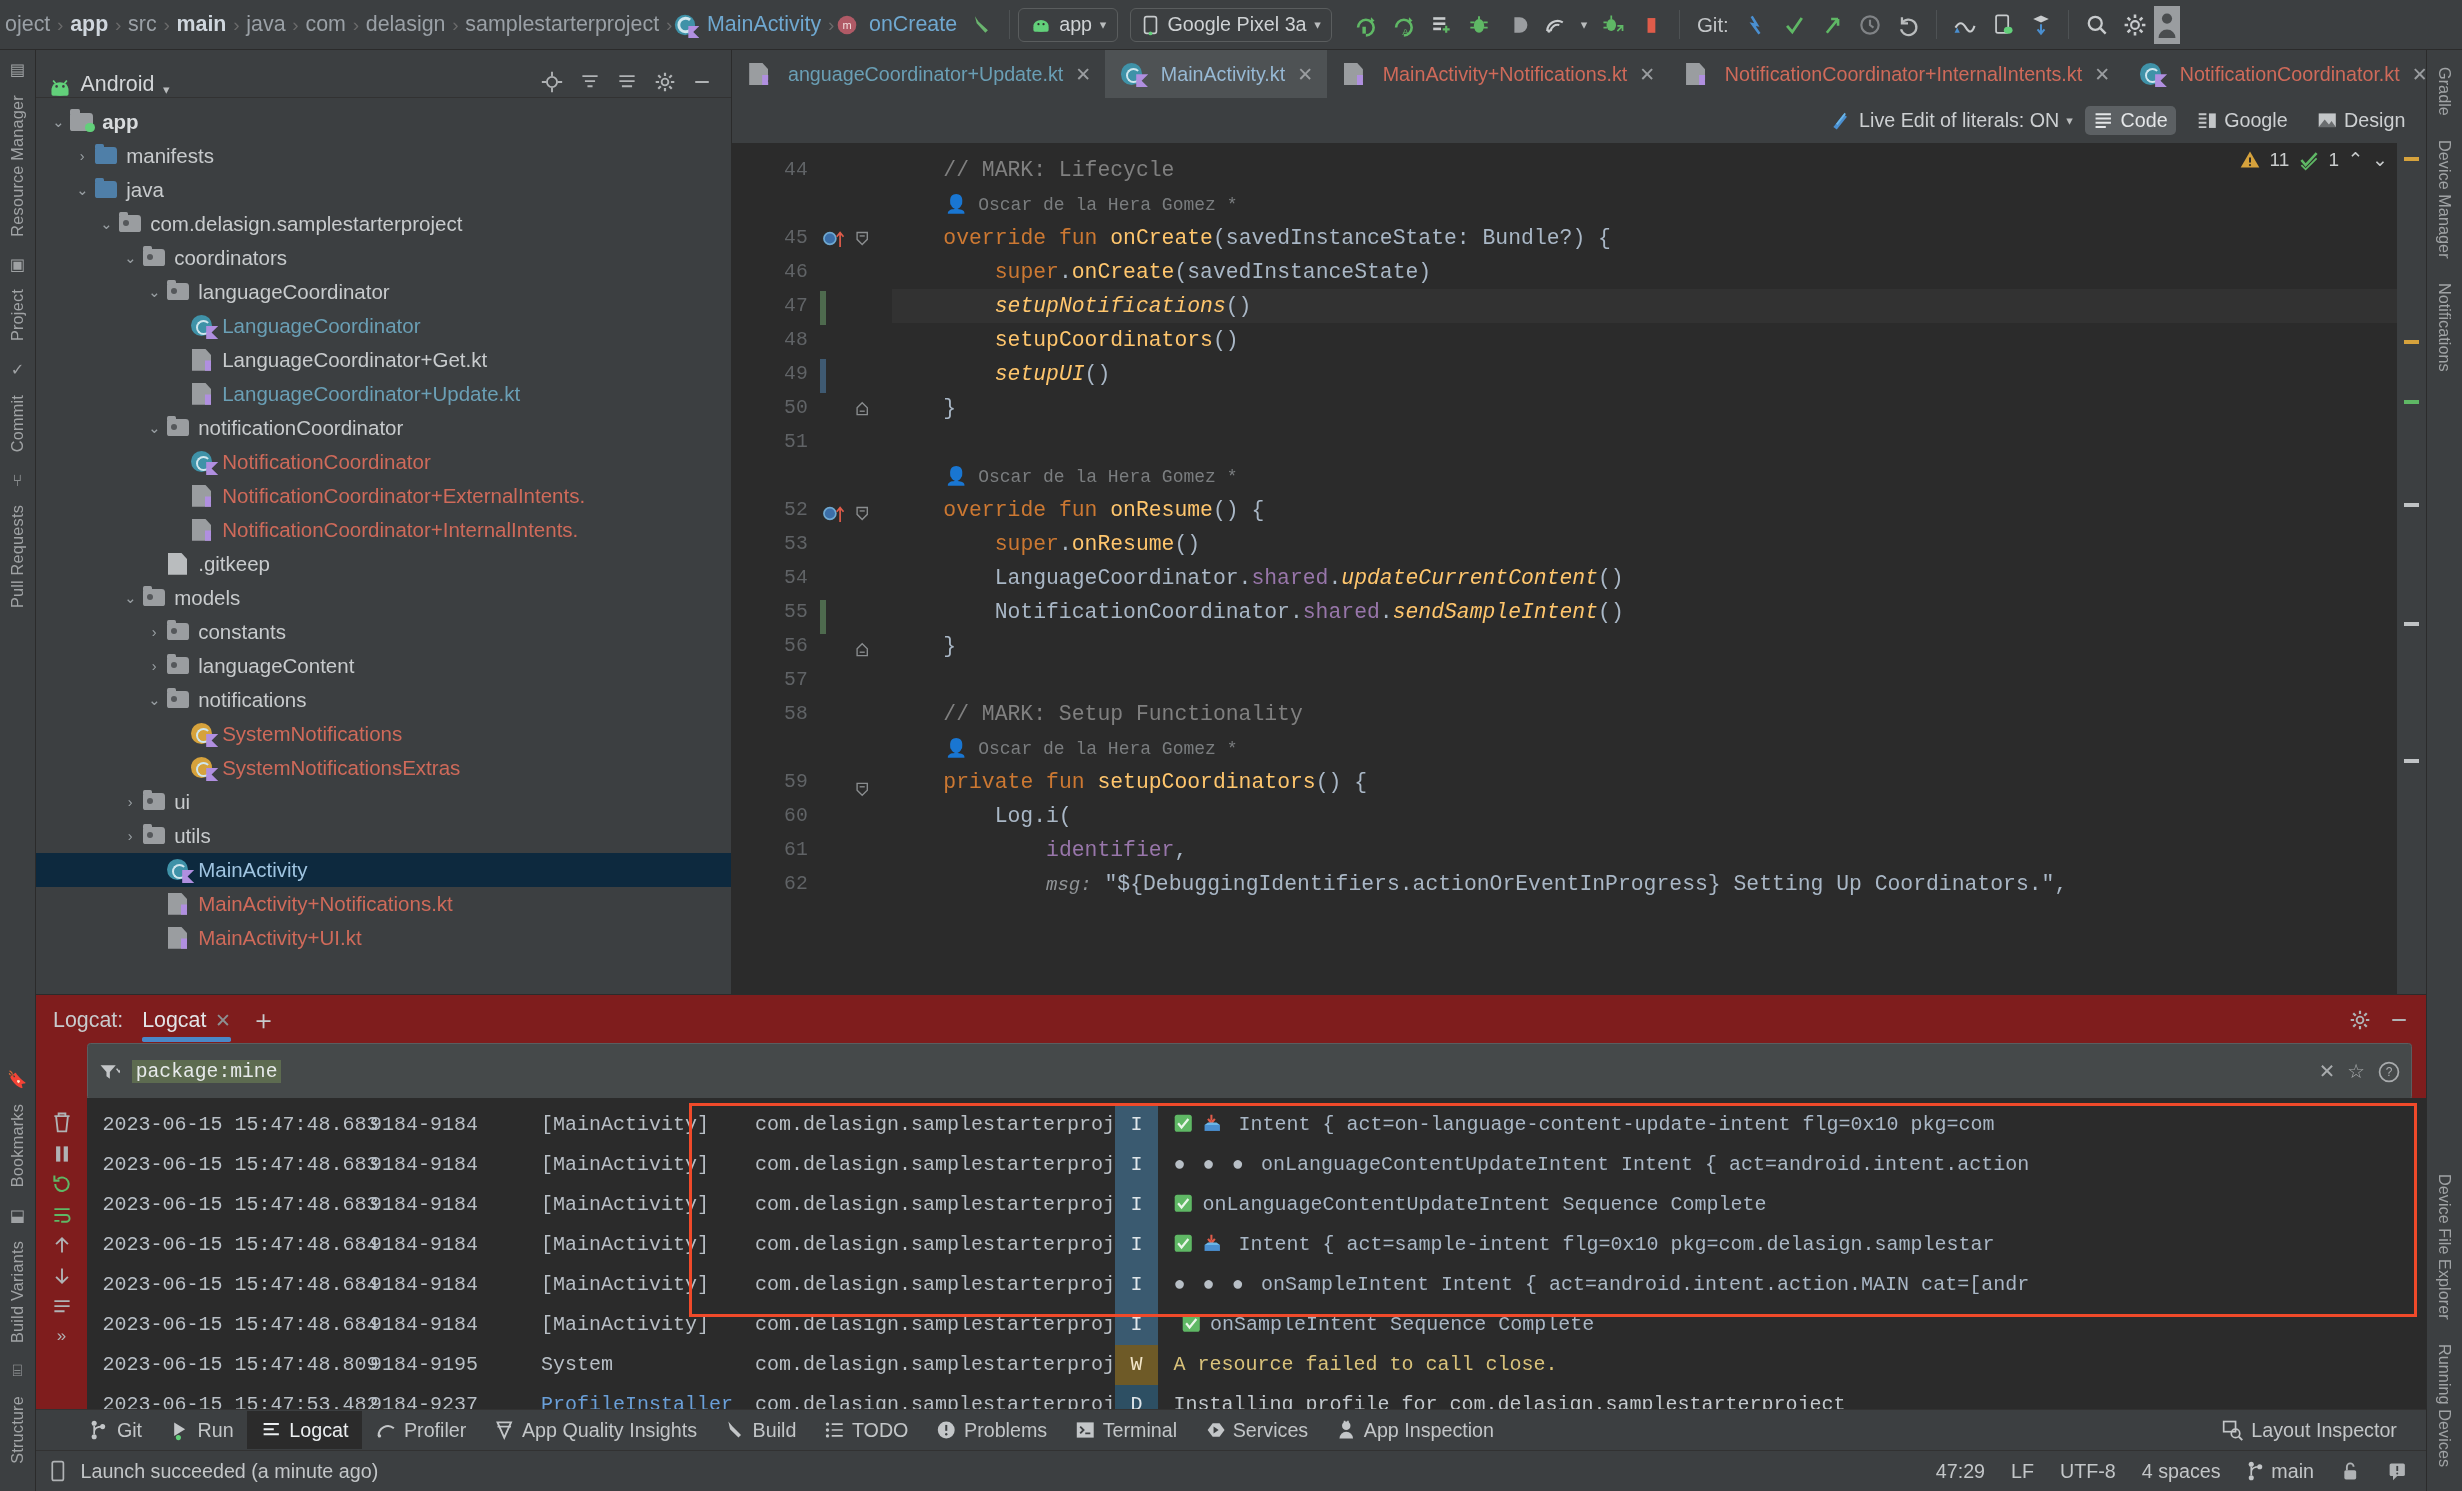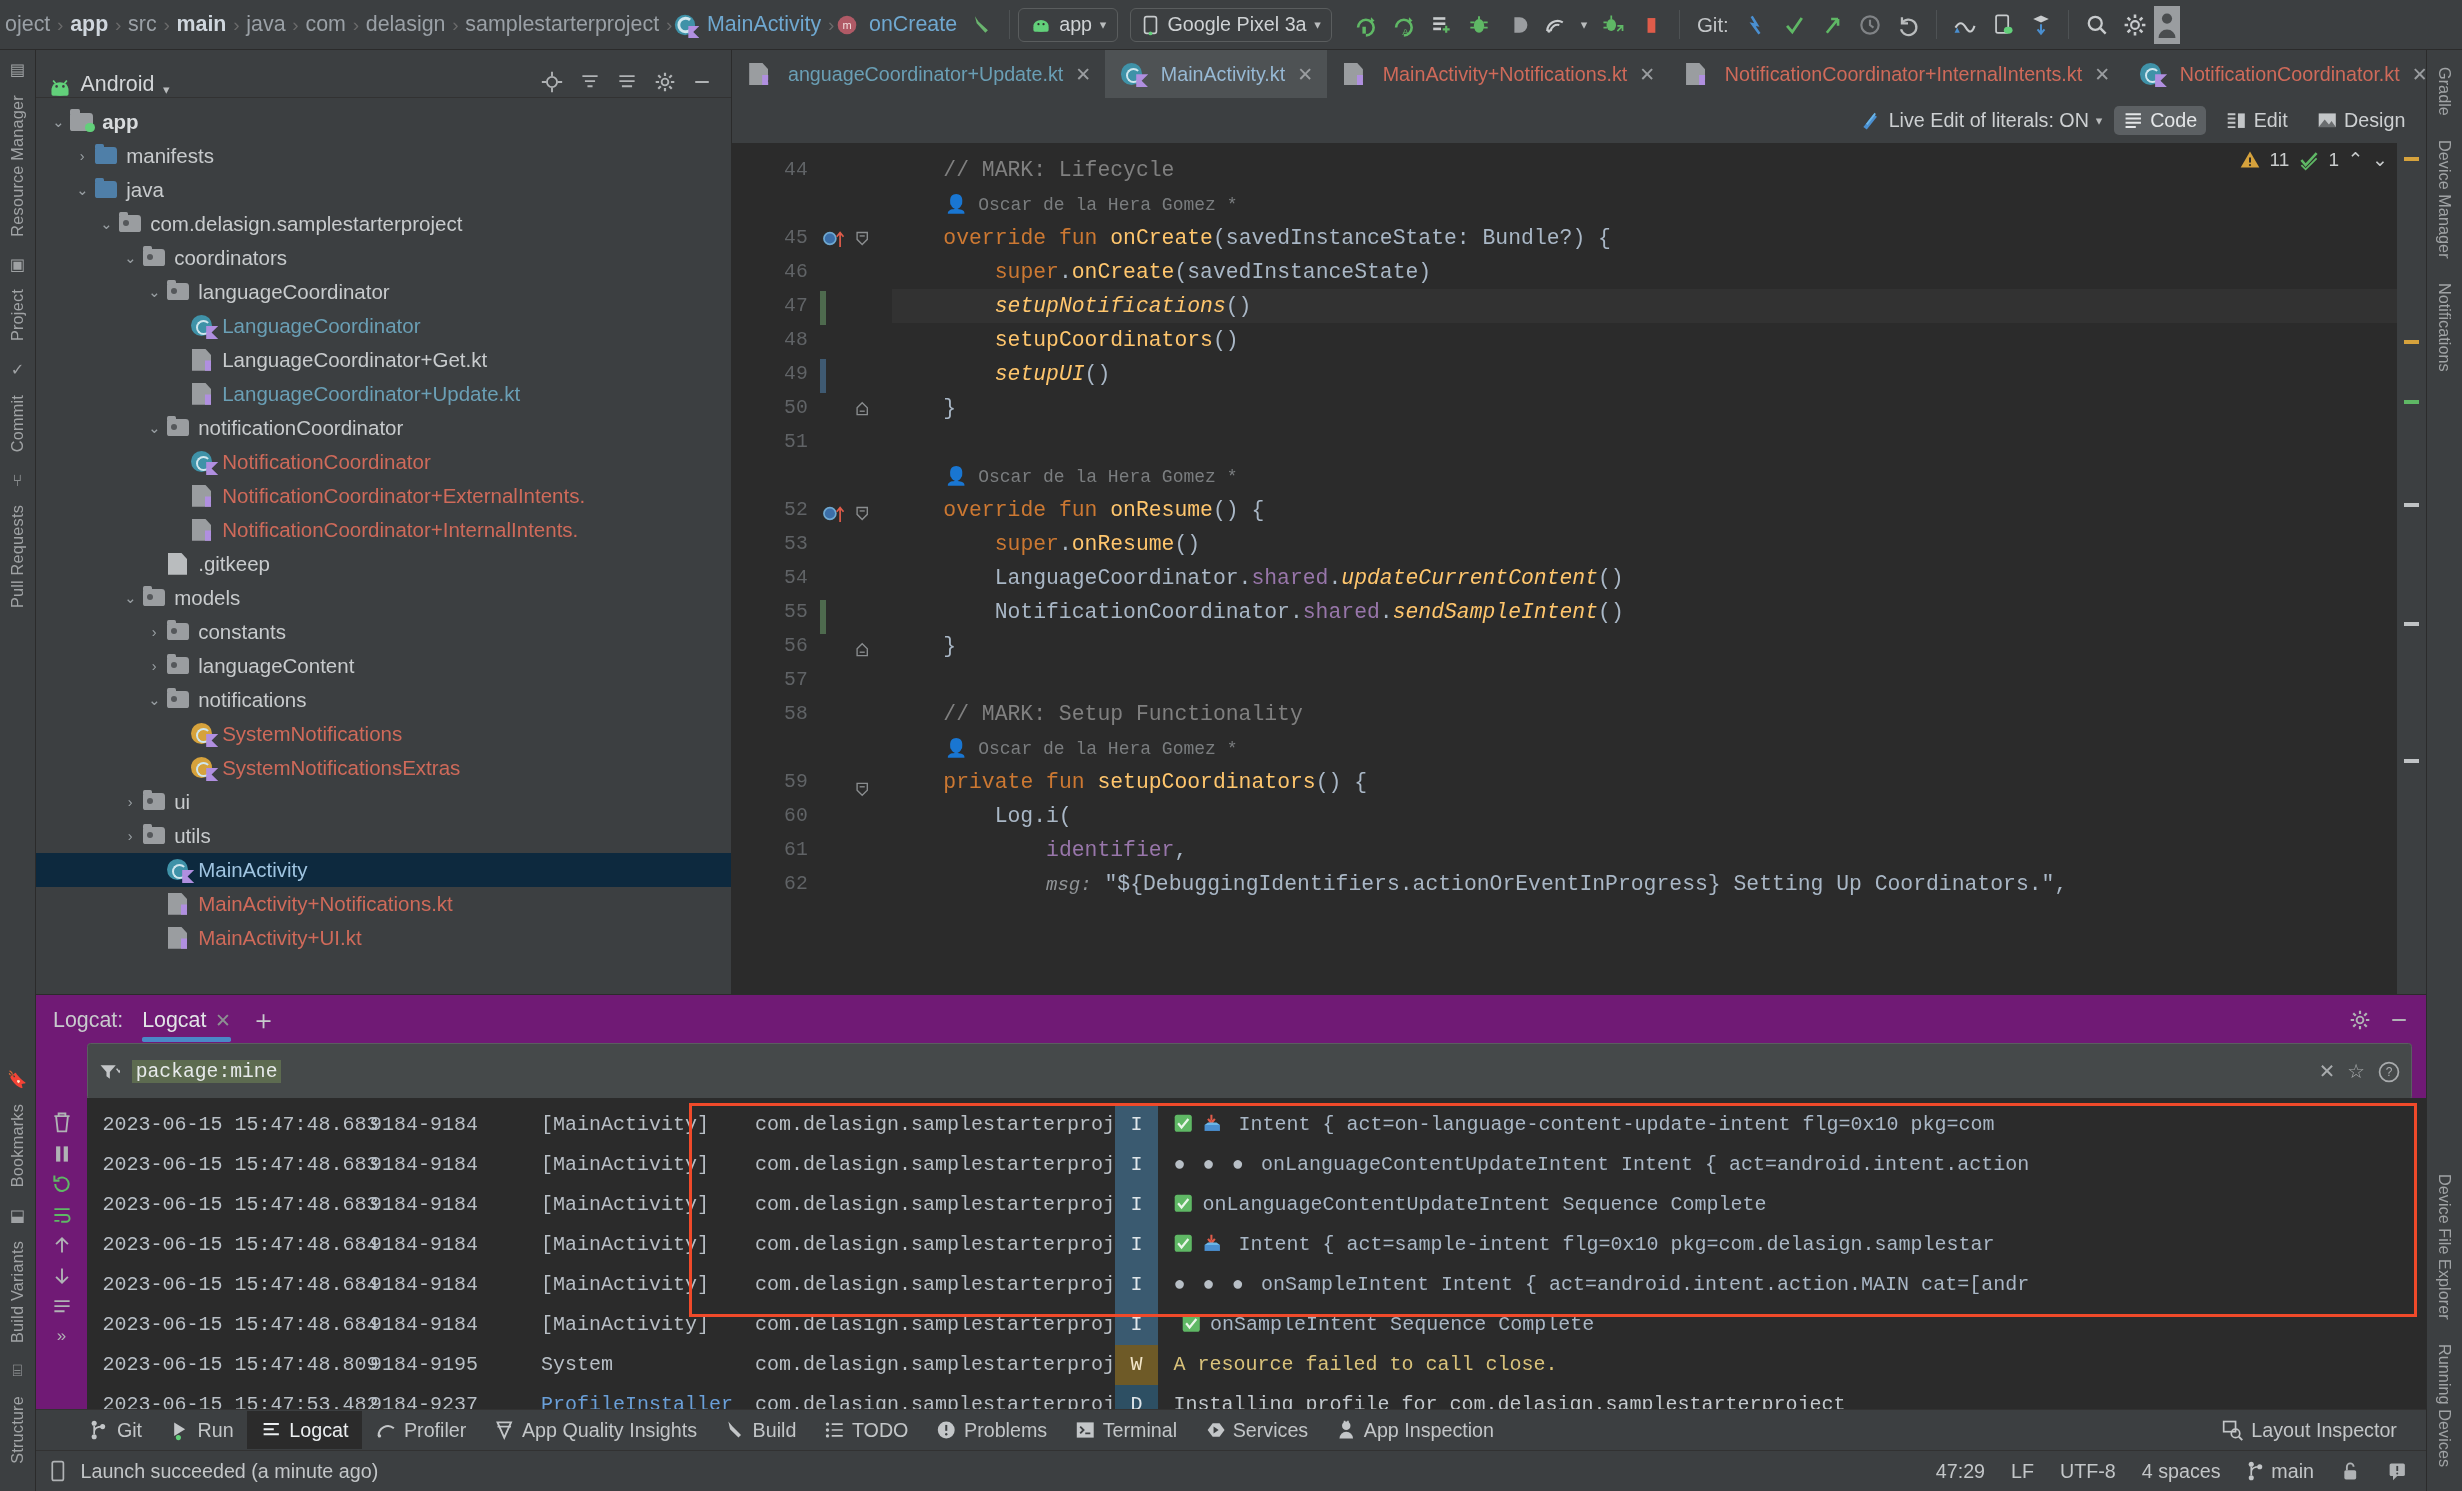--- a/index.html
+++ b/index.html
@@ -127,21 +127,21 @@
   .cm { color:#808080; }
   .pr { color:#9876aa; }
   .anno{ color:#7a7d7f; font-size:18px; }
   .hl-line { background:#323232; }
   .param { color:#909497; font-style:italic; font-size:19px;}
 
   .rgutter { width:29px; flex:0 0 29px; background:#3c3f41; position:relative;}
   .mk { position:absolute; right:6.8px; width:15.4px; height:4.3px; }
 
   
-  .logcat { flex:1; background:#701a75; display:flex; flex-direction:column; min-height:0; border-top:0.9px solid #2b2b2b;}
+  .logcat { flex:1; background:#7f1d1d; display:flex; flex-direction:column; min-height:0; border-top:0.9px solid #2b2b2b;}
   .lc-tabs { height:50px; display:flex; align-items:center; padding-left:17px; gap:19px; font-size:21.4px; position:relative;}
   .lc-tabs .lab { color:#c8cbcd; }
   .lc-tab { position:relative; color:#e2e5e7; display:flex;align-items:center;gap:8.6px; height:50px; }
   .lc-tab::after{content:"";position:absolute;left:0;right:0;bottom:3.4px;height:4.3px;background:#4a88c7;border-radius:1.7px;}
   .lc-tab .x{color:#8d9092;font-size:19px;}
   .lc-plus{ color:#c8cbcd; font-size:27px; }
   .lc-tabs-right{ margin-left:auto; display:flex; align-items:center; gap:5.1px; padding-right:10.3px; }
 
   .lc-ctrl { height:53px; display:flex; align-items:center; gap:10.3px; padding:0 13.7px 0 51px; }
   .devsel {
@@ -753,21 +753,21 @@
                 </span>
               <span>Code</span>
             </span>
             <span class="viewbtn">
               <span>
                   <svg width="20.5" height="20.5" viewBox="0 0 24 24">
                     <path d="M2 5 h9 M2 10 h9 M2 15 h9 M2 20 h9" stroke="#c3c6c8" stroke-width="2.2"></path>
                     <rect x="14" y="4" width="8" height="17" fill="#c3c6c8"></rect>
                   </svg>
                 </span>
-              <span>Edit</span>
+              <span>Google</span>
             </span>
             <span class="viewbtn">
               <span>
                   <svg width="20.5" height="20.5" viewBox="0 0 24 24">
                     <rect x="2" y="4" width="20" height="16" fill="#c3c6c8"></rect>
                     <path d="M2 20 l7 -9 l5 6 l3 -4 l5 7 z" fill="#6a6d6f"></path>
                   </svg>
                 </span>
               <span>Design</span>
             </span>

